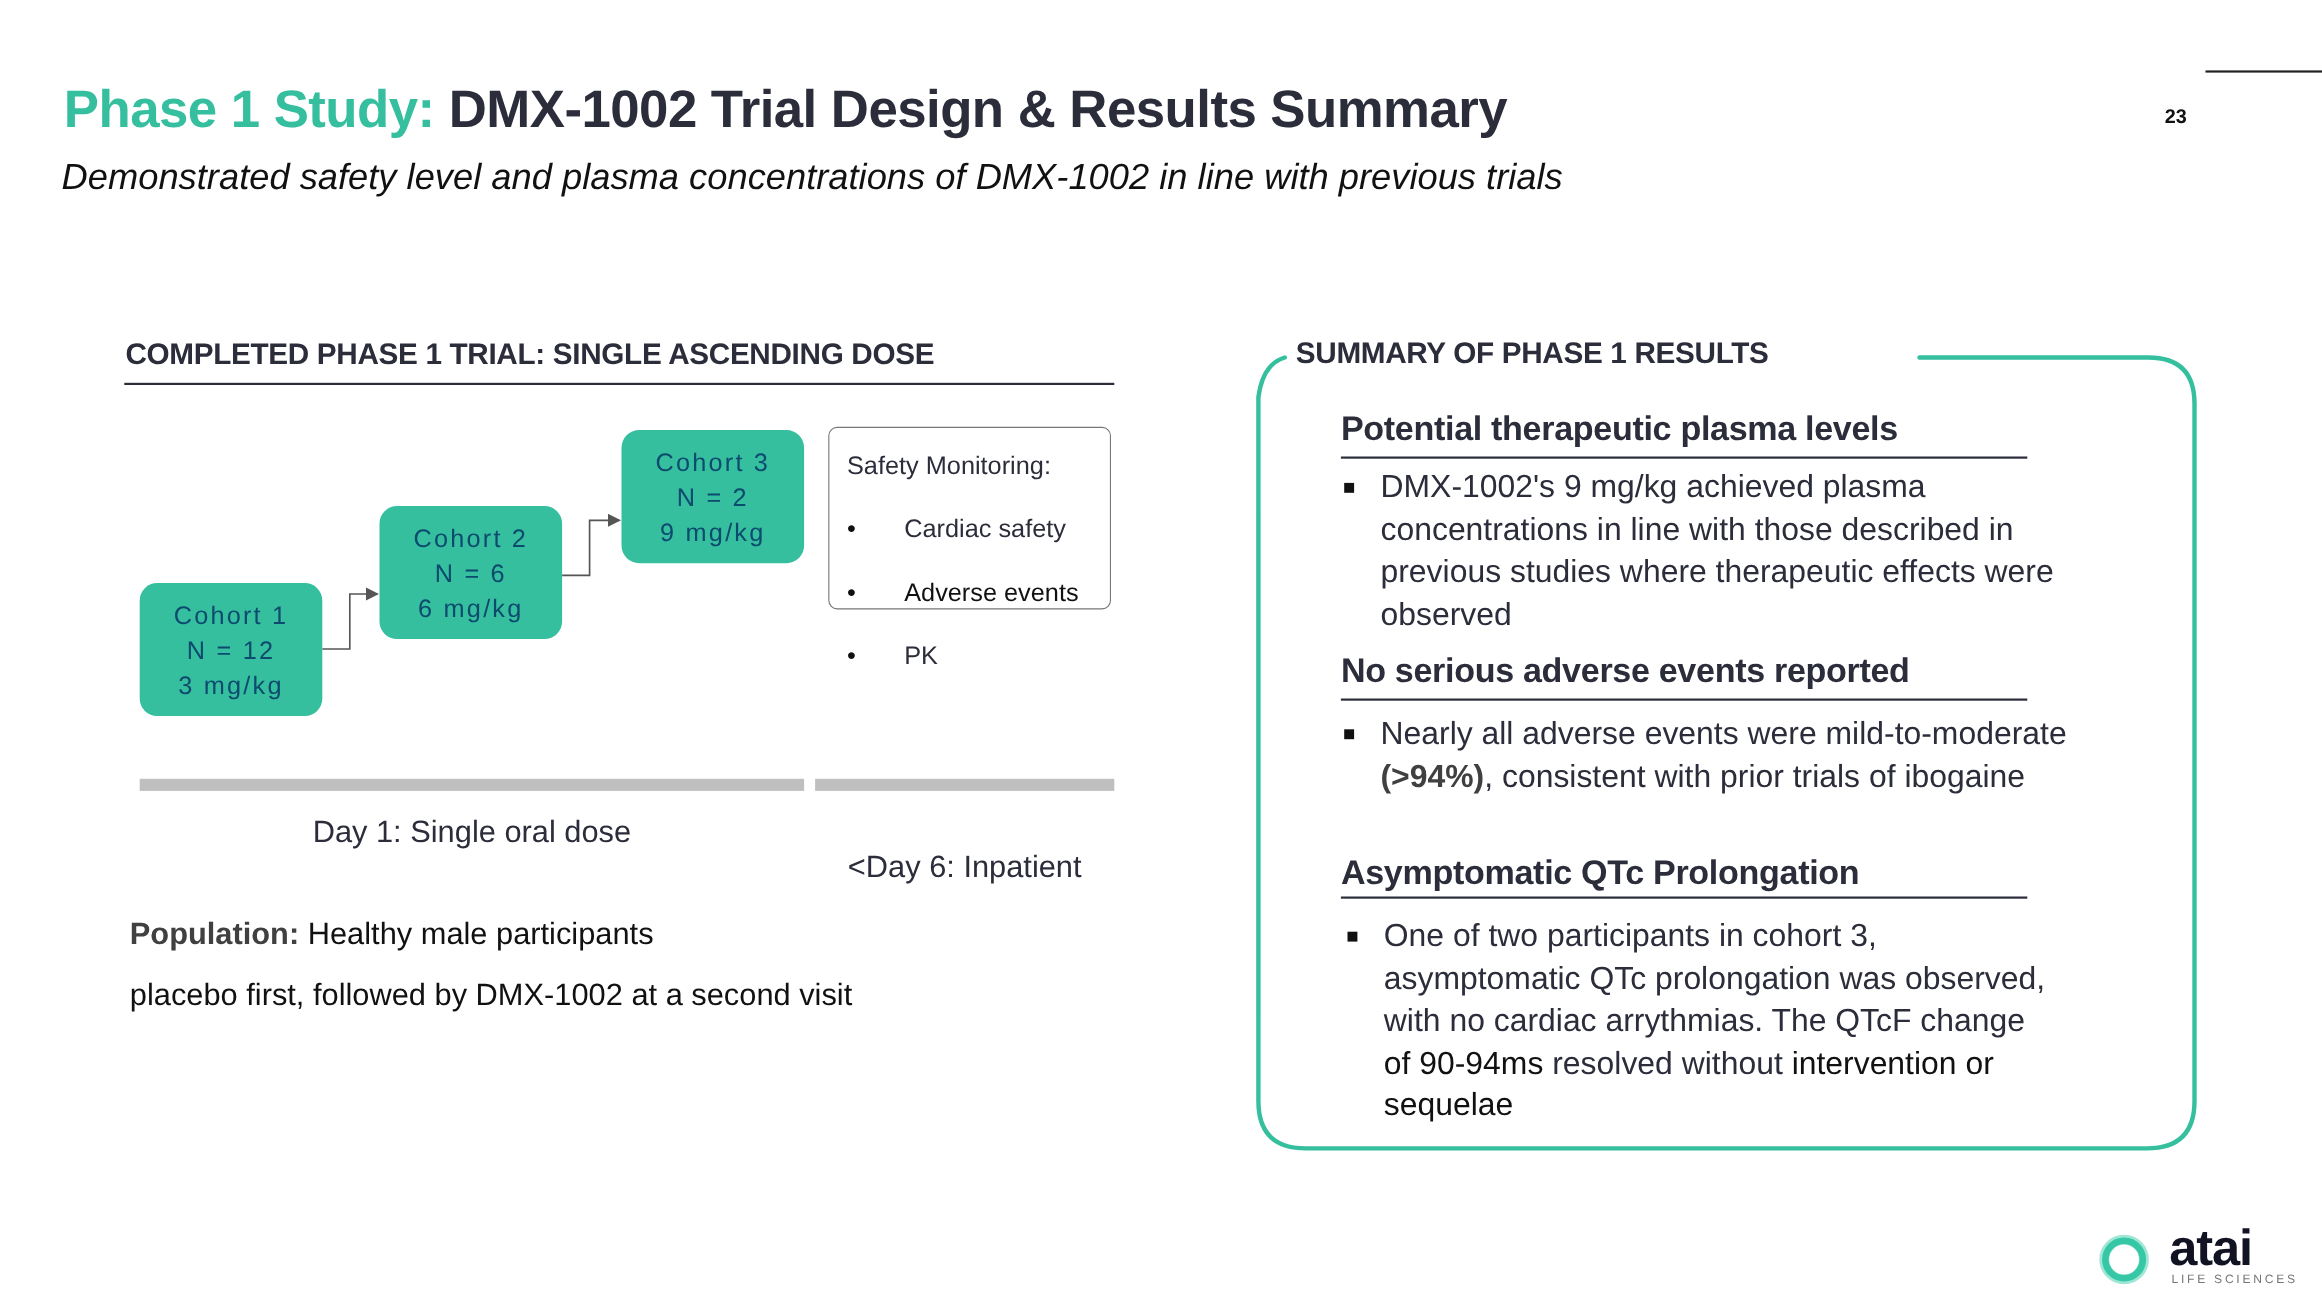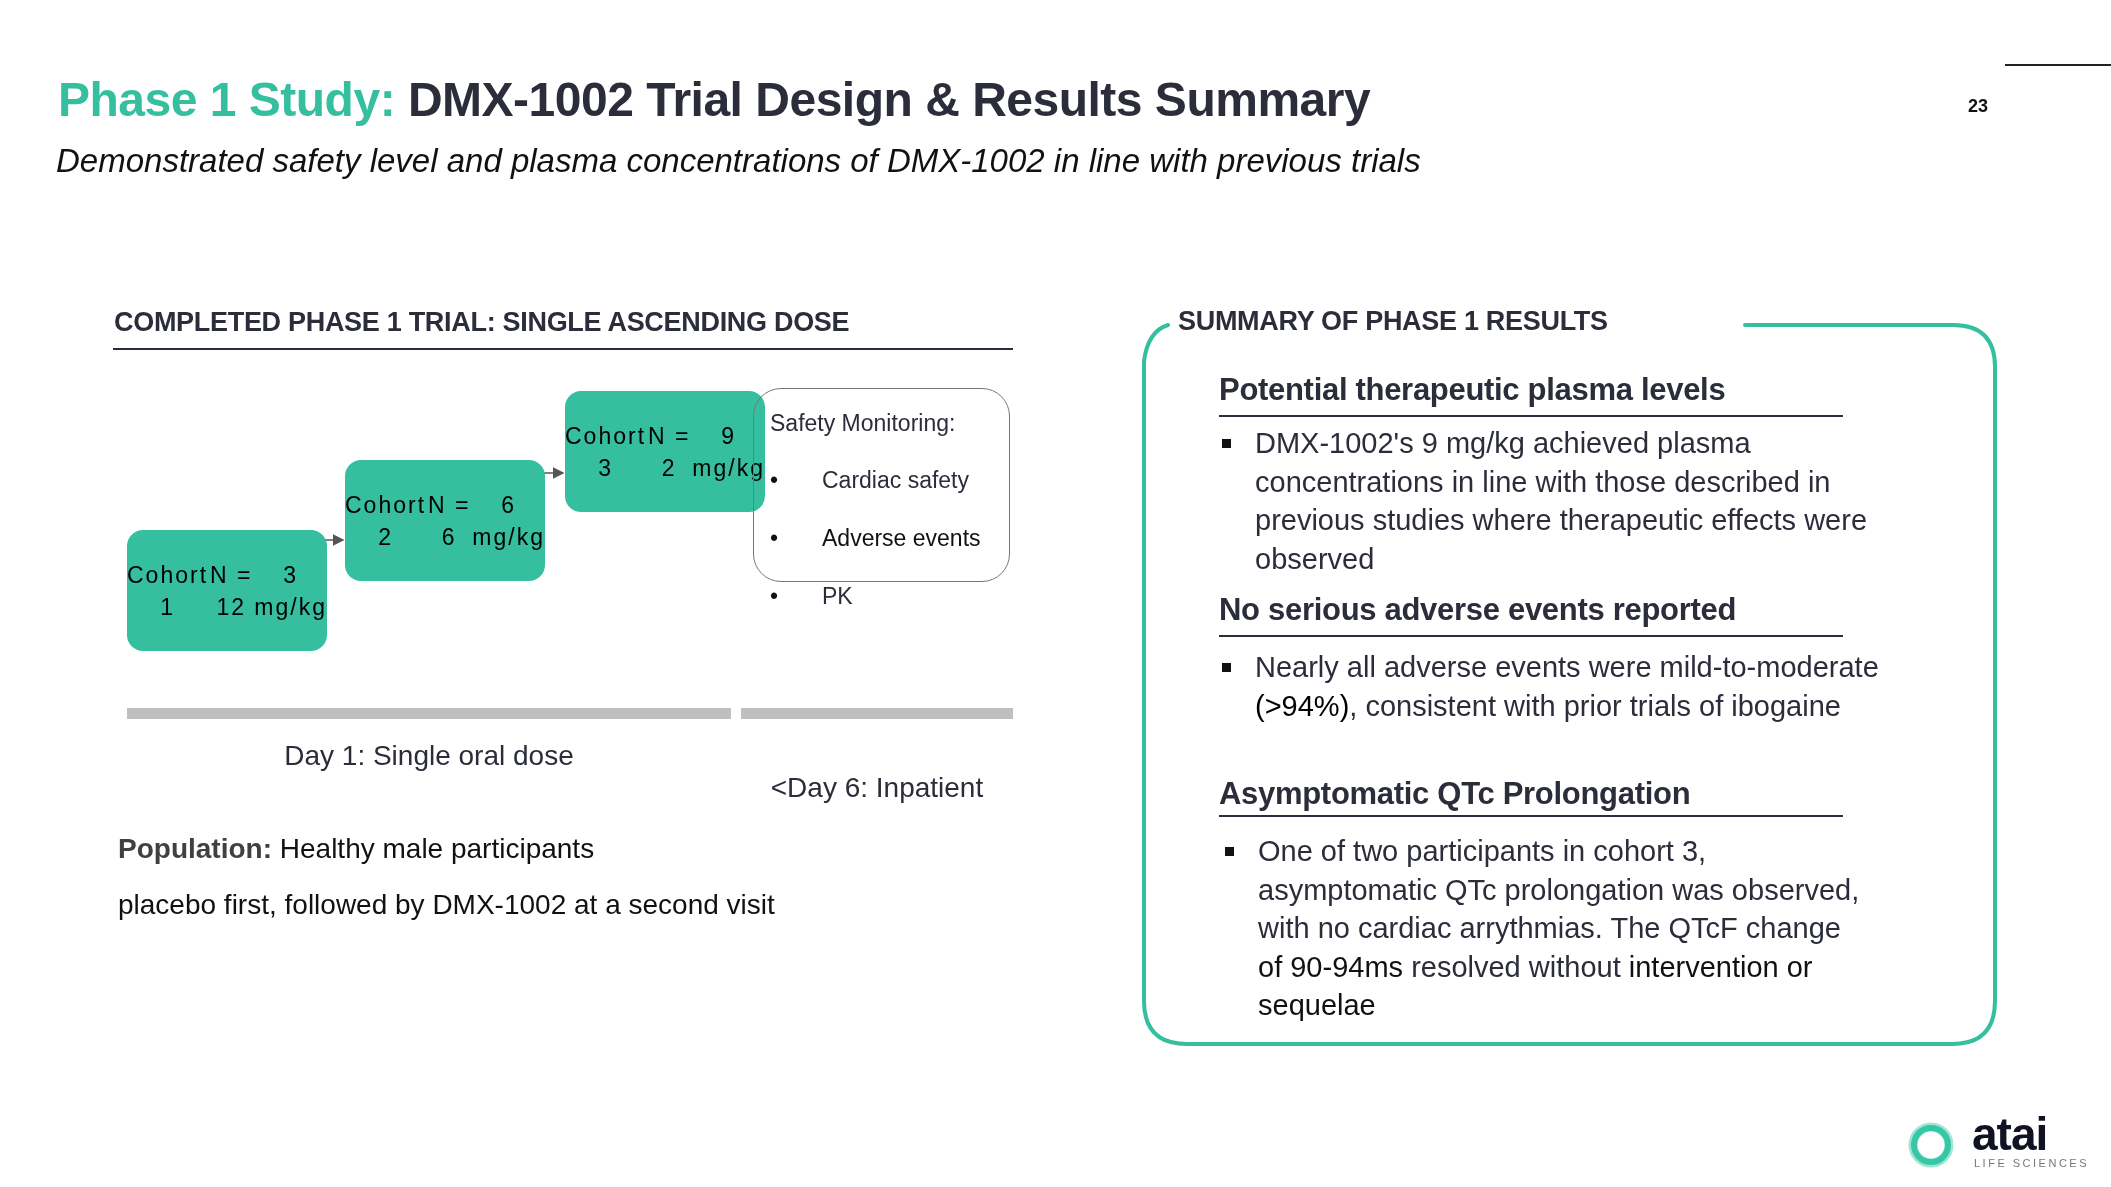--- a/index.html
+++ b/index.html
@@ -12,31 +12,31 @@
   #page-number-rule { left: 2005px; top: 64px; width: 106px; height: 2px; background: #222; }
   #title { left: 58px; top: 72px; font-size: 48px; font-weight: bold; letter-spacing: -0.5px; white-space: nowrap; }
   #title .accent { color: #35bf9f; }
   #title .main { color: #2b2d3a; }
   #subtitle { left: 56px; top: 142px; font-size: 33px; font-style: italic; color: #111; white-space: nowrap; }
 
   
   #left-heading { left: 114px; top: 307px; font-size: 27px; font-weight: bold; color: #2b2d3a; white-space: nowrap; letter-spacing: -0.3px; }
   #left-heading-rule { left: 113px; top: 348px; width: 900px; height: 2px; background: #2b2d3a; }
 
-  .cohort { background: #35bf9f; color: #000000; border-radius: 16px; width: 200px; height: 121px;
-            display: flex; flex-direction: row; justify-content: center; align-items: center;
+  .cohort { background: #35bf9f; color: #0c4a6e; border-radius: 16px; width: 166px; height: 121px;
+            display: flex; flex-direction: column; justify-content: center; align-items: center;
             font-size: 23px; letter-spacing: 2px; line-height: 32px; text-align: center; }
   #cohort-1 { left: 127px; top: 530px; }
   #cohort-2 { left: 345px; top: 460px; }
   #cohort-3 { left: 565px; top: 391px; }
 
   #connectors { left: 0; top: 0; width: 2111px; height: 1187px; pointer-events: none; }
 
-  #safety-box { left: 753px; top: 388px; width: 257px; height: 194px; border: 1.5px solid #777;
-                border-radius: 28px; box-sizing: border-box; padding: 18px 16px 0 16px; font-size: 23px; color: #2b2d3a; }
+  #safety-box { left: 753px; top: 388px; width: 257px; height: 166px; border: 1.5px solid #777;
+                border-radius: 8px; box-sizing: border-box; padding: 18px 16px 0 16px; font-size: 23px; color: #2b2d3a; }
   #safety-box .sm-title { line-height: 32px; white-space: nowrap; }
   #safety-box ul { list-style: none; margin: 0; padding: 0; }
   #safety-box li { line-height: 34px; white-space: nowrap; position: relative; padding-left: 52px; margin-top: 24px; }
   #safety-box li::before { content: "•"; position: absolute; left: 0; top: 0; color: #111; }
   #safety-box li.dark { color: #111; }
 
   .timeline-bar { top: 708px; height: 11px; background: #bfbfbf; }
   #bar-day1 { left: 127px; width: 604px; }
   #bar-day6 { left: 741px; width: 272px; }
   .timeline-label { top: 740px; font-size: 28px; color: #2b2d3a; white-space: nowrap; text-align: center; }
@@ -61,21 +61,21 @@
   #res3-heading { top: 776px; }
   #res3-rule { top: 815px; }
 
   .res-bullet { left: 1219px; width: 700px; font-size: 29px; line-height: 38.5px; color: #2b2d3a; }
   .res-bullet .sq { position: absolute; left: 3px; top: 15px; width: 9px; height: 9px; background: #111; }
   .res-bullet .txt { display: block; margin-left: 36px; }
   #res1-bullet { top: 424px; }
   #res2-bullet { top: 648px; }
   #res3-bullet { top: 832px; left: 1222px; }
   #res3-bullet .txt { margin-left: 36px; }
-  .muted { color: #000000; }
+  .muted { color: #404040; font-weight: bold; }
   .dark { color: #111; }
 
   
   #logo { left: 1908px; top: 1115px; width: 200px; height: 60px; }
   #logo-ring { left: 0; top: 7px; width: 46px; height: 46px; }
   #logo-word { left: 64px; top: -8px; font-size: 46px; font-weight: bold; color: #111322; letter-spacing: -1px; }
   #logo-sub { left: 66px; top: 42px; font-size: 11px; color: #777; letter-spacing: 2.5px; white-space: nowrap; text-align: center; }
 </style>
 </head>
 <body>

